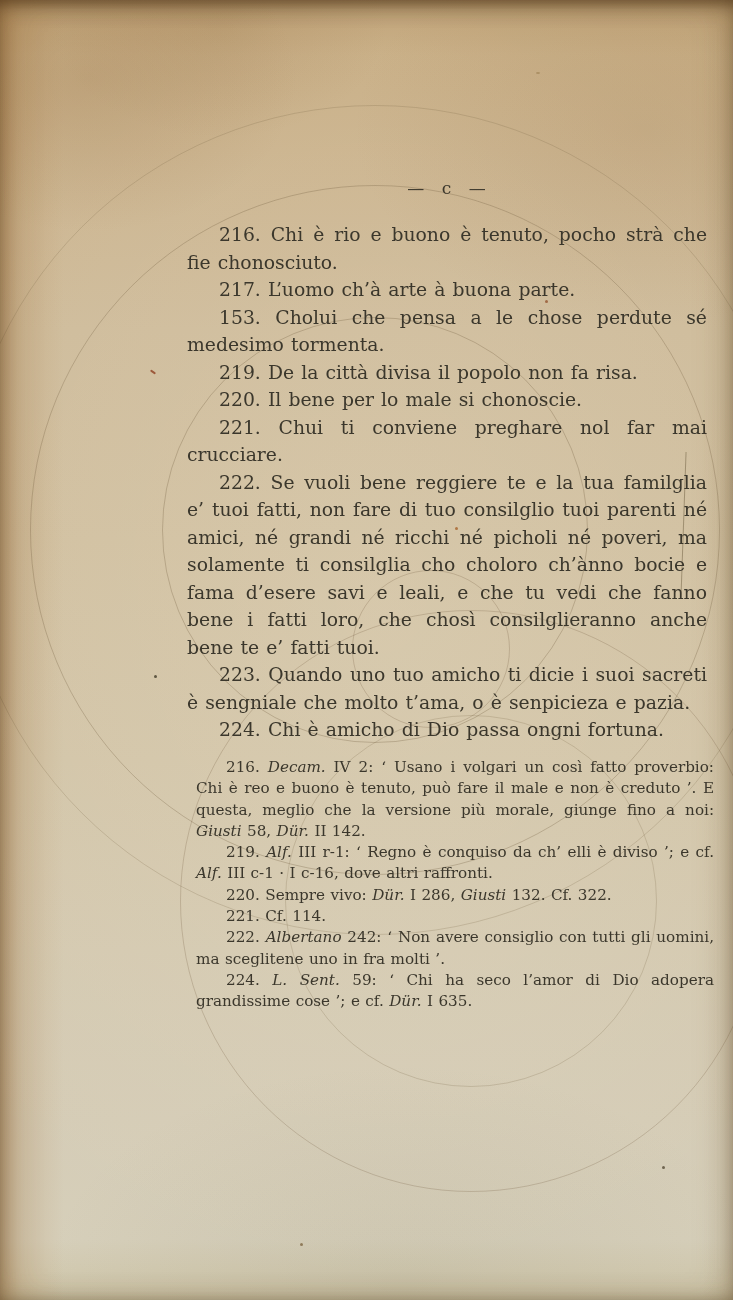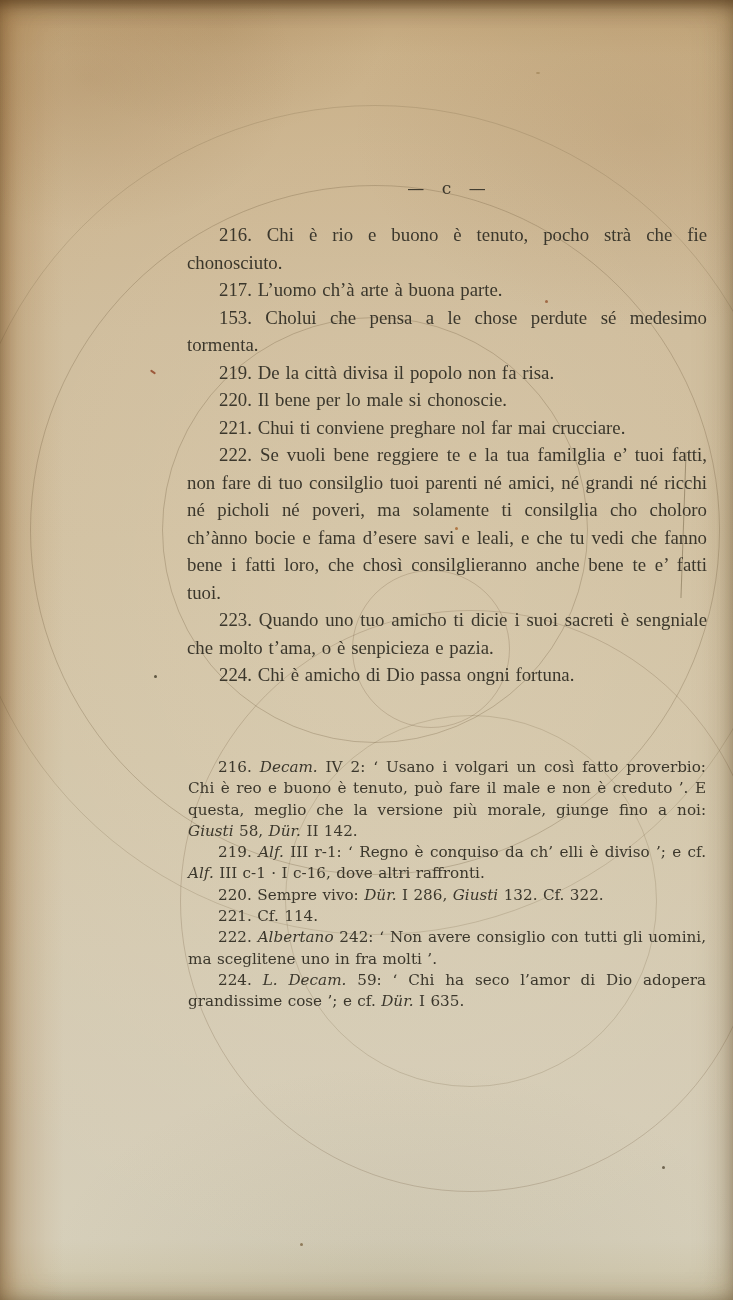--- a/index.html
+++ b/index.html
@@ -58,24 +58,24 @@
     position:absolute;left:187px;top:178px;width:520px;
     text-align:center;font-size:17px;color:var(--ink,#3b372c);
     letter-spacing:1px;word-spacing:10px;
   }
   .main-text{
     position:absolute;left:187px;top:221px;width:520px;
     color:var(--ink,#3b372c);
   }
   .main-text p{
     margin:0;text-indent:32px;text-align:justify;
-    font-size:18.8px;line-height:27.5px;word-spacing:.06em;font-family:Liberation Serif, serif;
+    font-size:18.8px;line-height:27.5px;word-spacing:.06em;
   }
   .footnotes{
-    position:absolute;left:188px;top:757px;width:518px;
+    position:absolute;left:196px;top:757px;width:518px;
     color:var(--ink,#3b372c);
   }
   .footnotes p{
     margin:0;text-indent:30px;text-align:justify;
     font-size:15.2px;line-height:21.3px;word-spacing:.04em;
   }
   .footnotes i{font-style:italic;}
 </style>
 </head>
 <body>
@@ -110,17 +110,17 @@
     <p>223. Quando uno tuo amicho ti dicie i suoi sacreti è sengniale che molto t’ama, o è senpicieza e pazia.</p>
     <p>224. Chi è amicho di Dio passa ongni fortuna.</p>
   </div>
 
   <div class="footnotes">
     <p><span>216. </span><i>Decam.</i><span> IV 2: ‘ Usano i volgari un così fatto proverbio: Chi è reo e buono è tenuto, può fare il male e non è creduto ’. E questa, meglio che la versione più morale, giunge fino a noi: </span><i>Giusti</i><span> 58, </span><i>Dür.</i><span> II 142.</span></p>
     <p><span>219. </span><i>Alf.</i><span> III r-1: ‘ Regno è conquiso da ch’ elli è diviso ’; e cf. </span><i>Alf.</i><span> III c-1 · I c-16, dove altri raffronti.</span></p>
     <p><span>220. Sempre vivo: </span><i>Dür.</i><span> I 286, </span><i>Giusti</i><span> 132. Cf. 322.</span></p>
     <p><span>221. Cf. 114.</span></p>
     <p><span>222. </span><i>Albertano</i><span> 242: ‘ Non avere consiglio con tutti gli uomini, ma sceglitene uno in fra molti ’.</span></p>
-    <p><span>224. </span><i>L. Decam.</i><span> 59: ‘ Chi ha seco l’amor di Dio adopera grandissime cose ’; e cf. </span><i>Dür.</i><span> I 635.</span></p>
+    <p><span>224. </span><i>L. Sent.</i><span> 59: ‘ Chi ha seco l’amor di Dio adopera grandissime cose ’; e cf. </span><i>Dür.</i><span> I 635.</span></p>
   </div>
 
   <div class="vignette"></div>
 </div>
 
 </body></html>

